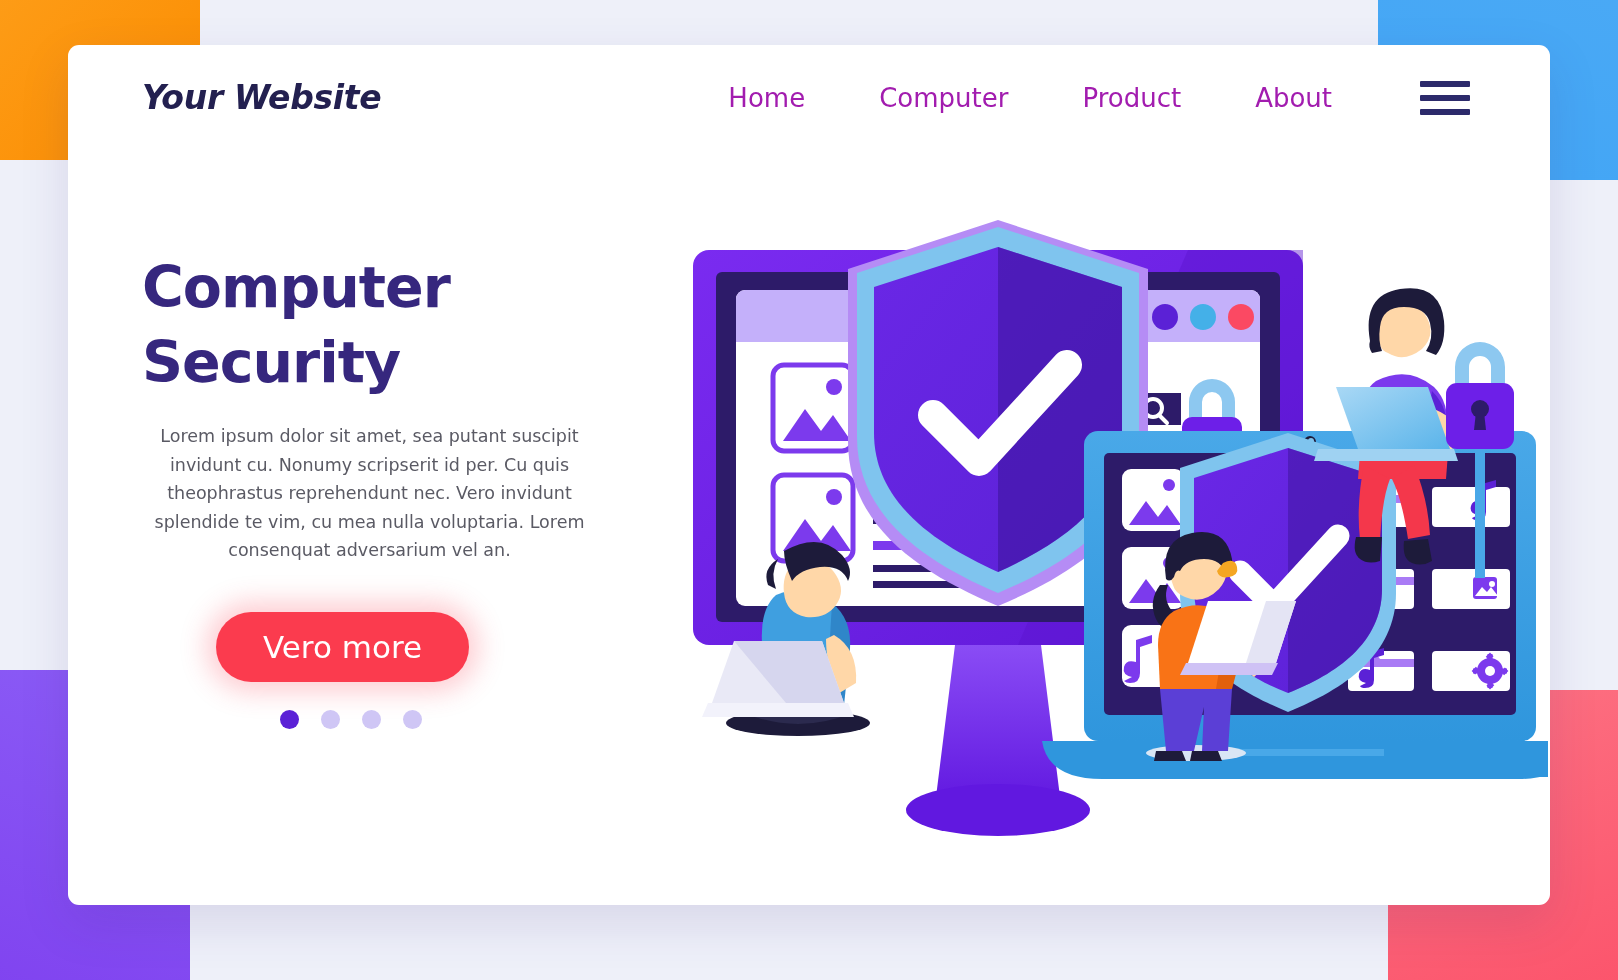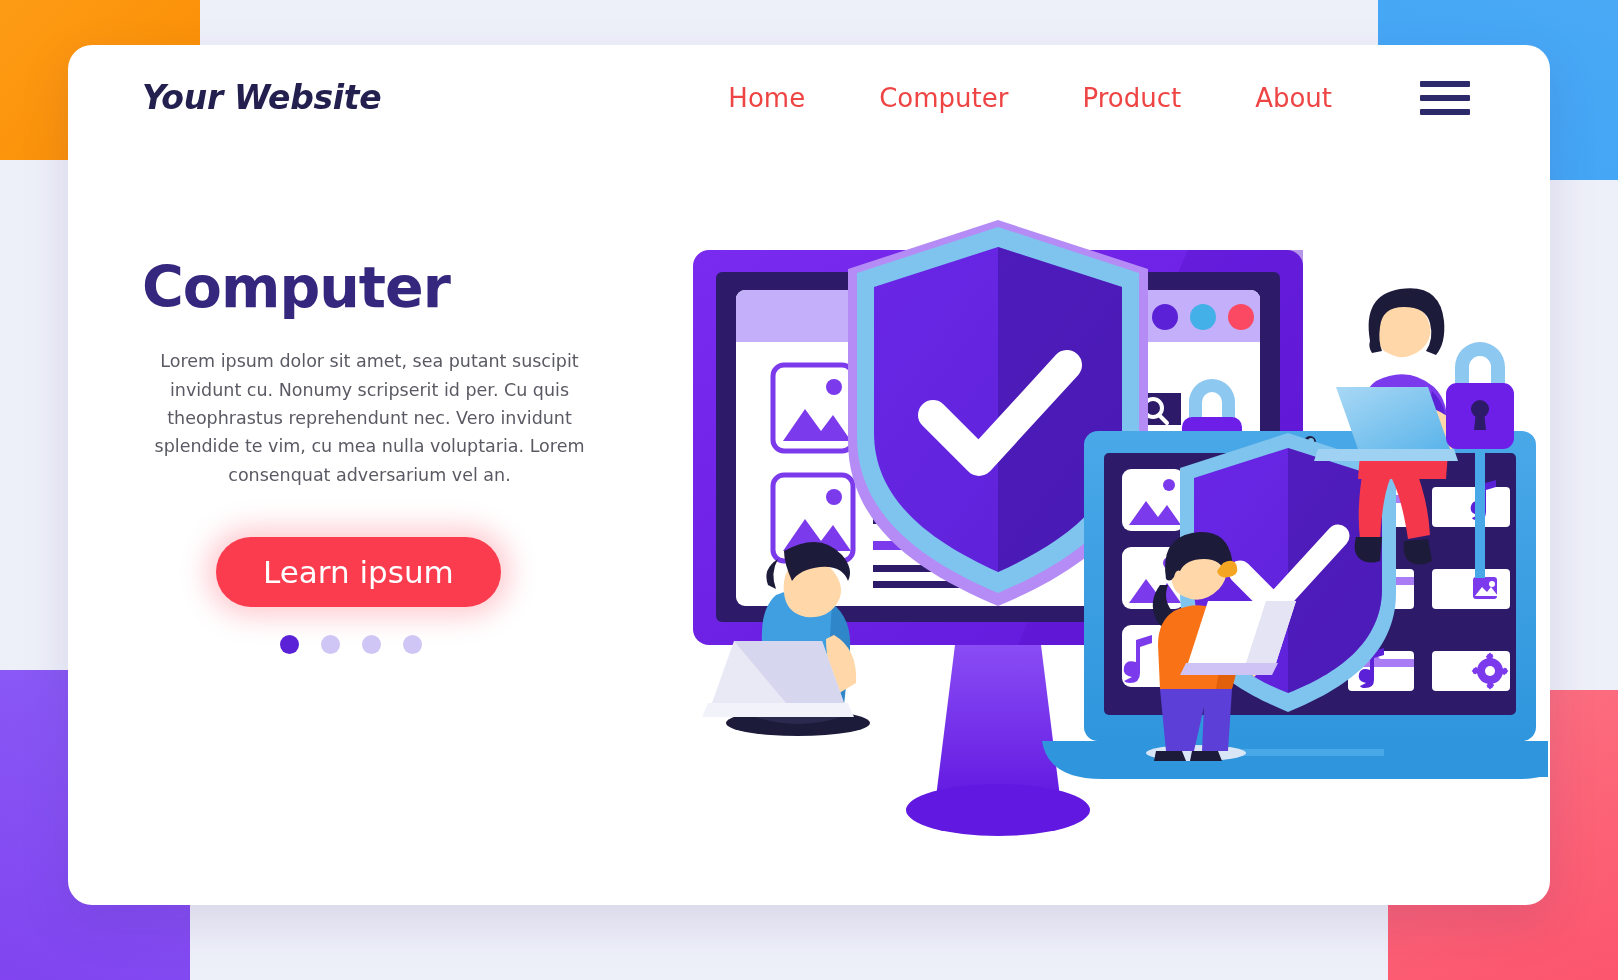--- a/index.html
+++ b/index.html
@@ -32,40 +32,40 @@
     border-radius: 90px 0 0 0;
     background: linear-gradient(340deg,#fb4963 0%,#fd7283 100%);
   }
 
   
   #card {
     position: absolute;
     left: 68px; top: 45px;
     width: 1482px; height: 860px;
     background: #fff;
-    border-radius: 24px;
+    border-radius: 11px;
     box-shadow: 0 18px 50px rgba(60,40,120,.13);
     overflow: hidden;
   }
 
   
   #header {
     position: absolute; left: 0; top: 0;
     width: 100%; height: 105px;
     display: flex; align-items: center;
   }
   #logo {
     margin-left: 74px;
     font-size: 33px; font-style: italic; font-weight: bold;
     color: #232050; letter-spacing: -.3px;
     font-family: "DejaVu Sans", sans-serif;
   }
   #nav { margin-left: auto; display: flex; align-items: center; }
   .nav-link {
-    font-size: 26px; color: #ef4444; text-decoration: none;
+    font-size: 26px; color: #a21caf; text-decoration: none;
     margin-left: 74px; white-space: nowrap;
     font-family: "DejaVu Sans", sans-serif;
   }
   #hamburger {
     margin-left: 88px; margin-right: 80px;
     width: 50px; height: 34px;
     display: flex; flex-direction: column; justify-content: space-between;
     cursor: pointer;
   }
   #hamburger span { display:block; height: 6px; background: #2c2a6b; border-radius: 1px; }
@@ -124,23 +124,24 @@
         <span></span>
         <span></span>
         <span></span>
       </div>
     </nav>
   </div>
 
   <div id="hero">
     <h1 id="hero-title">
       <span>Computer</span><br>
+      <span>Security</span>
     </h1>
     <p id="hero-body">Lorem ipsum dolor sit amet, sea putant suscipit invidunt cu. Nonumy scripserit id per. Cu quis theophrastus reprehendunt nec. Vero invidunt splendide te vim, cu mea nulla voluptaria. Lorem consenquat adversarium vel an.</p>
-    <button id="cta">Learn ipsum</button>
+    <button id="cta">Vero more</button>
     <div id="dots">
       <span class="dot active"></span>
       <span class="dot"></span>
       <span class="dot"></span>
       <span class="dot"></span>
     </div>
   </div>
 
   <div id="illus">
   <svg viewBox="0 0 1000 700" xmlns="http://www.w3.org/2000/svg">

